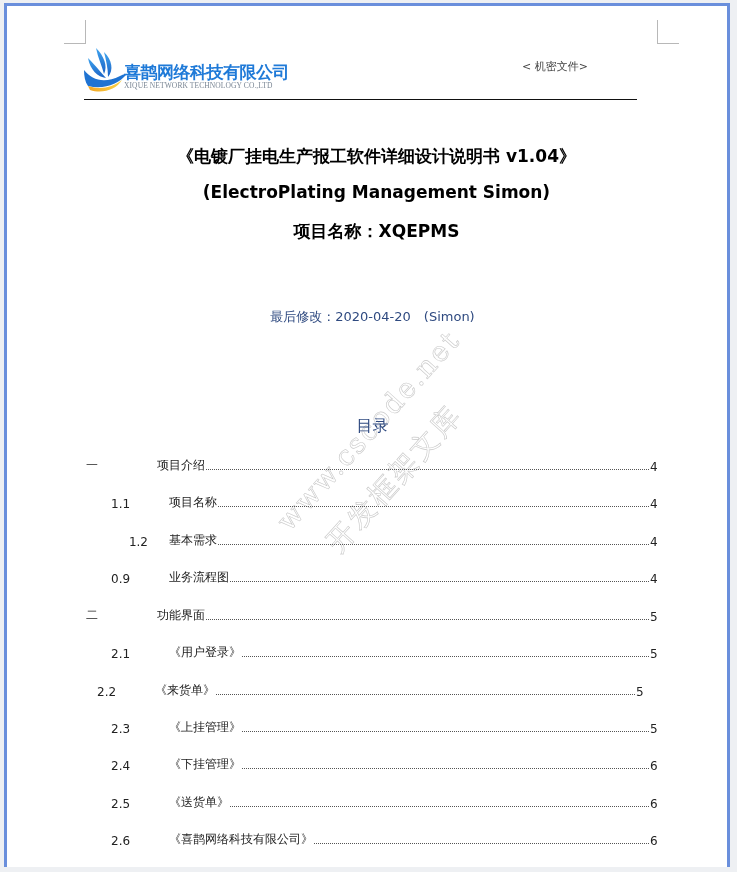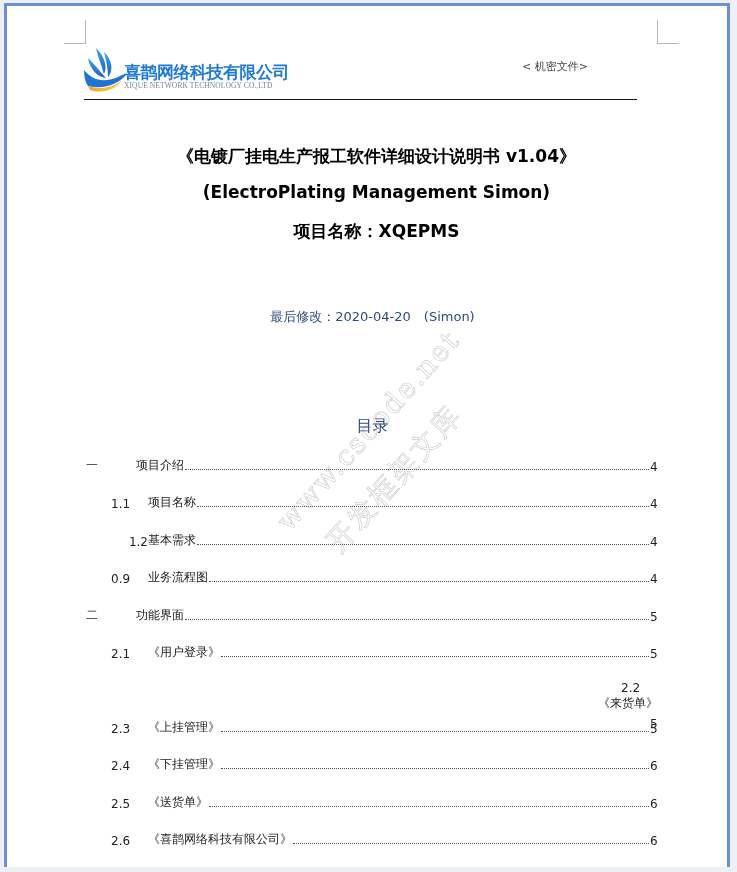--- a/index.html
+++ b/index.html
@@ -64,21 +64,21 @@
     .toc-title {
       position: absolute; left: 0; width: 745px; text-align: center; top: 416px;
       font-size: 16px; color: #2f4a80;
     }
 
     .toc-row {
       position: absolute; height: 18px; display: flex; align-items: flex-end;
       font-size: 12px; color: #222; white-space: nowrap;
     }
     .toc-num { display: inline-block; }
-    .toc-label { display: inline-block; }
+    .toc-label { display: inline-block; margin-left: 21px; }
     .toc-leader {
       flex: 1; border-bottom: 1px dotted #555; margin: 0 1px 4px 1px; height: 1px;
     }
     .toc-page { display: inline-block; width: 8px; text-align: left; }
 
     .watermark {
       position: absolute; left: 230px; top: 330px; width: 280px; height: 220px;
       pointer-events: none;
     }
     .wm-line {
@@ -170,21 +170,21 @@
       <span class="toc-label">功能界面</span>
       <span class="toc-leader"></span>
       <span class="toc-page">5</span>
     </div>
     <div class="toc-row" style="left:111px; top:643px; width:547px;">
       <span class="toc-num" style="width:37px;">2.1</span>
       <span class="toc-label">《用户登录》</span>
       <span class="toc-leader"></span>
       <span class="toc-page">5</span>
     </div>
-    <div class="toc-row" style="left:111px; top:681px; width:547px;flex-direction:column;">
+    <div class="toc-row" style="left:97px; top:681px; width:547px;">
       <span class="toc-num" style="width:37px;">2.2</span>
       <span class="toc-label">《来货单》</span>
       <span class="toc-leader"></span>
       <span class="toc-page">5</span>
     </div>
     <div class="toc-row" style="left:111px; top:718px; width:547px;">
       <span class="toc-num" style="width:37px;">2.3</span>
       <span class="toc-label">《上挂管理》</span>
       <span class="toc-leader"></span>
       <span class="toc-page">5</span>

